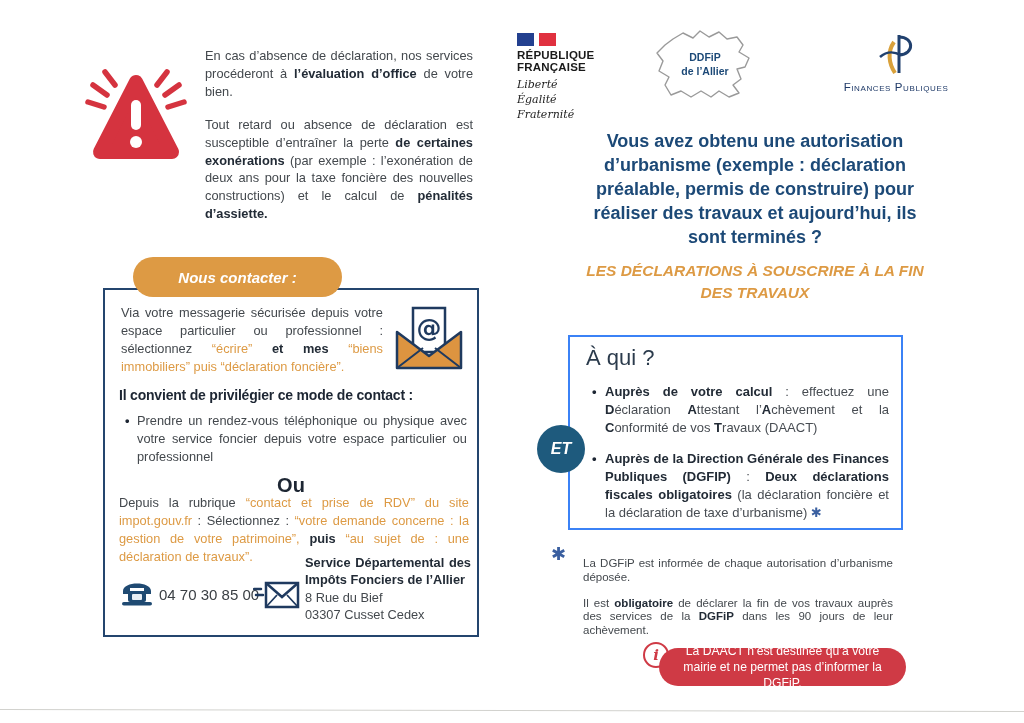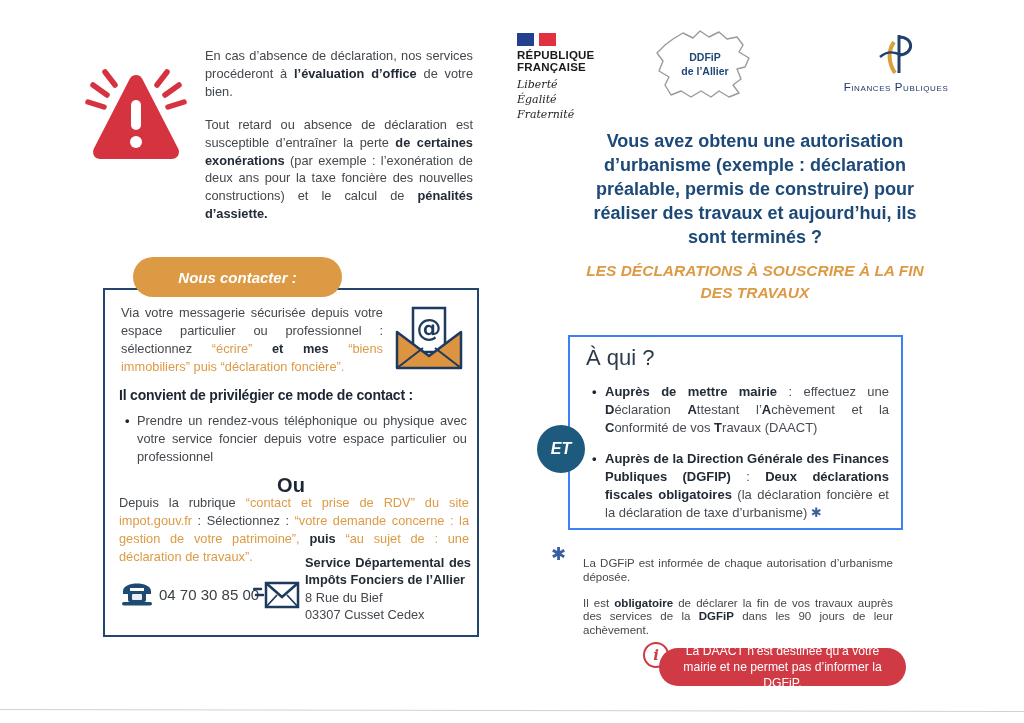--- a/index.html
+++ b/index.html
@@ -175,21 +175,21 @@
     <div class="fp-label">Finances Publiques</div>
   </div>
 
   <div class="abs main-title">Vous avez obtenu une autorisation d’urbanisme (exemple : déclaration préalable, permis de construire) pour réaliser des travaux et aujourd’hui, ils sont terminés ?</div>
 
   <div class="abs subtitle">LES DÉCLARATIONS À SOUSCRIRE À LA FIN DES TRAVAUX</div>
 
   <div class="abs aqui-box">
     <div class="abs aqui-title">À qui ?</div>
     <ul class="aqui-list">
-      <li class="just"><span class="em">Auprès de mettre mairie</span><span> : effectuez une </span><span class="em">D</span><span>éclaration </span><span class="em">A</span><span>ttestant l’</span><span class="em">A</span><span>chèvement et la </span><span class="em">C</span><span>onformité de vos </span><span class="em">T</span><span>ravaux (DAACT)</span></li>
+      <li class="just"><span class="em">Auprès de votre calcul</span><span> : effectuez une </span><span class="em">D</span><span>éclaration </span><span class="em">A</span><span>ttestant l’</span><span class="em">A</span><span>chèvement et la </span><span class="em">C</span><span>onformité de vos </span><span class="em">T</span><span>ravaux (DAACT)</span></li>
       <li class="just"><span class="em">Auprès de la Direction Générale des Finances Publiques (DGFIP)</span><span> : </span><span class="em">Deux déclarations fiscales obligatoires</span><span> (la déclaration foncière et la déclaration de taxe d’urbanisme) </span><span class="bl">✱</span></li>
     </ul>
     <div class="abs et-badge">ET</div>
   </div>
 
   <div class="abs footnote-ast">✱</div>
   <div class="abs footnote just">
     <p>La DGFiP est informée de chaque autorisation d’urbanisme déposée.</p>
     <p><span>Il est </span><span class="em">obligatoire</span><span> de déclarer la fin de vos travaux auprès des services de la </span><span class="em">DGFiP</span><span> dans les 90 jours de leur achèvement.</span></p>
   </div>

